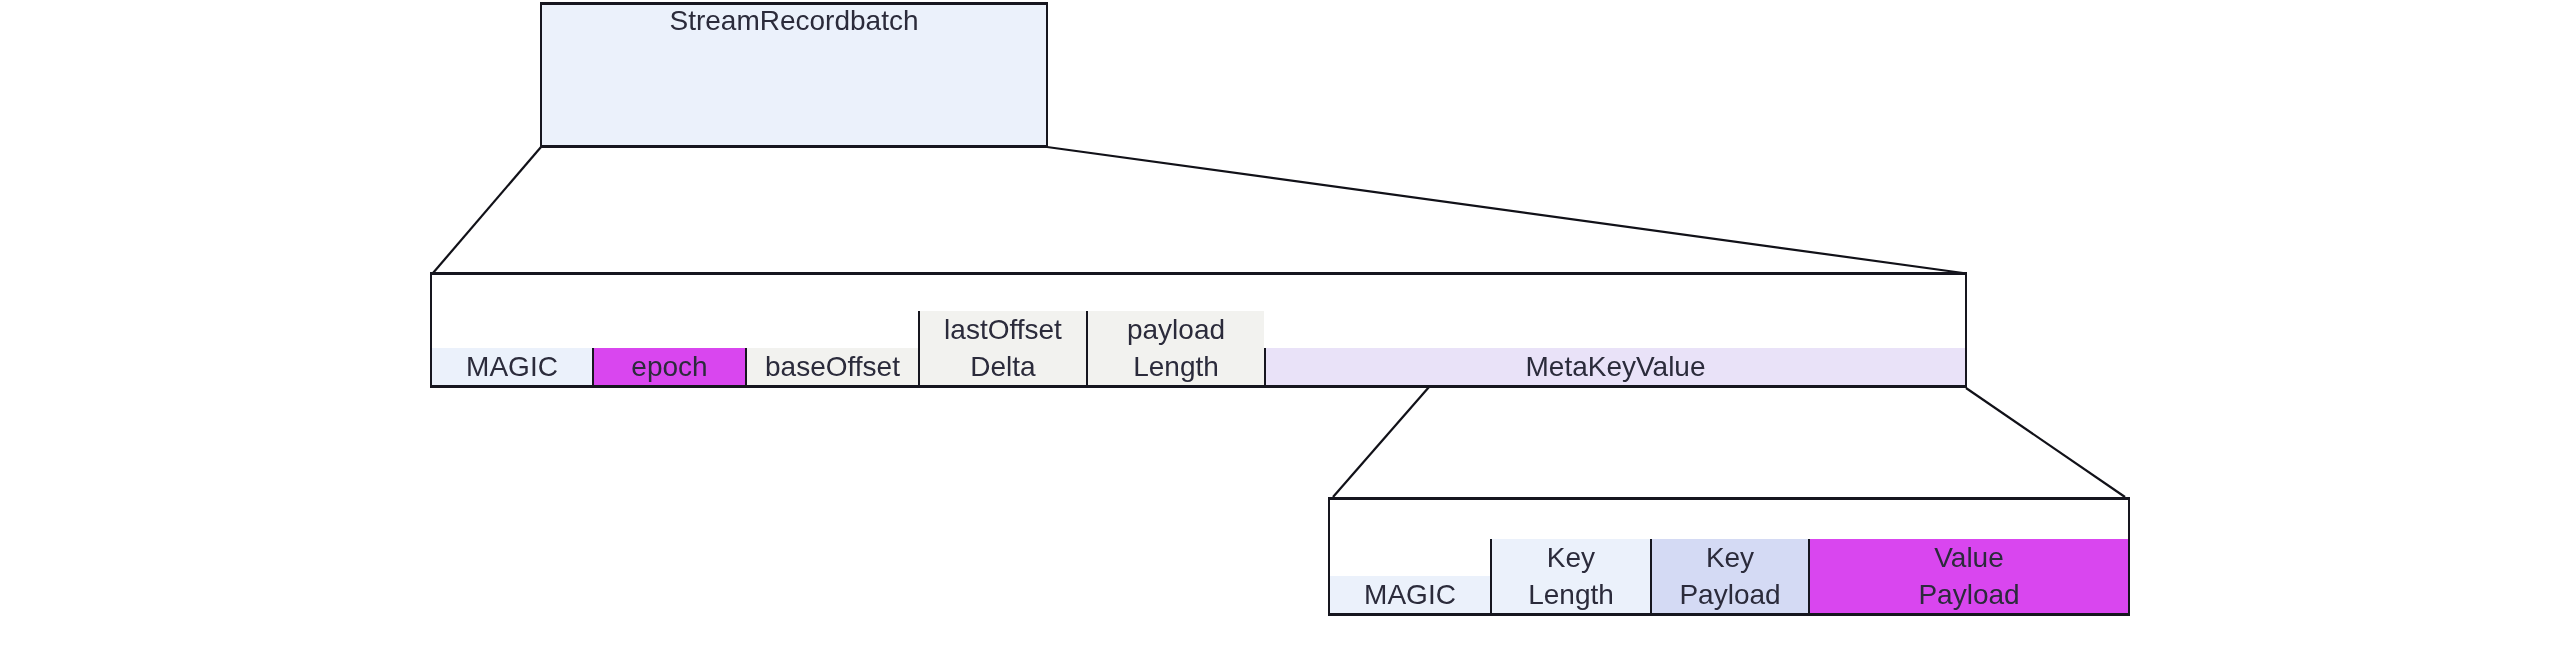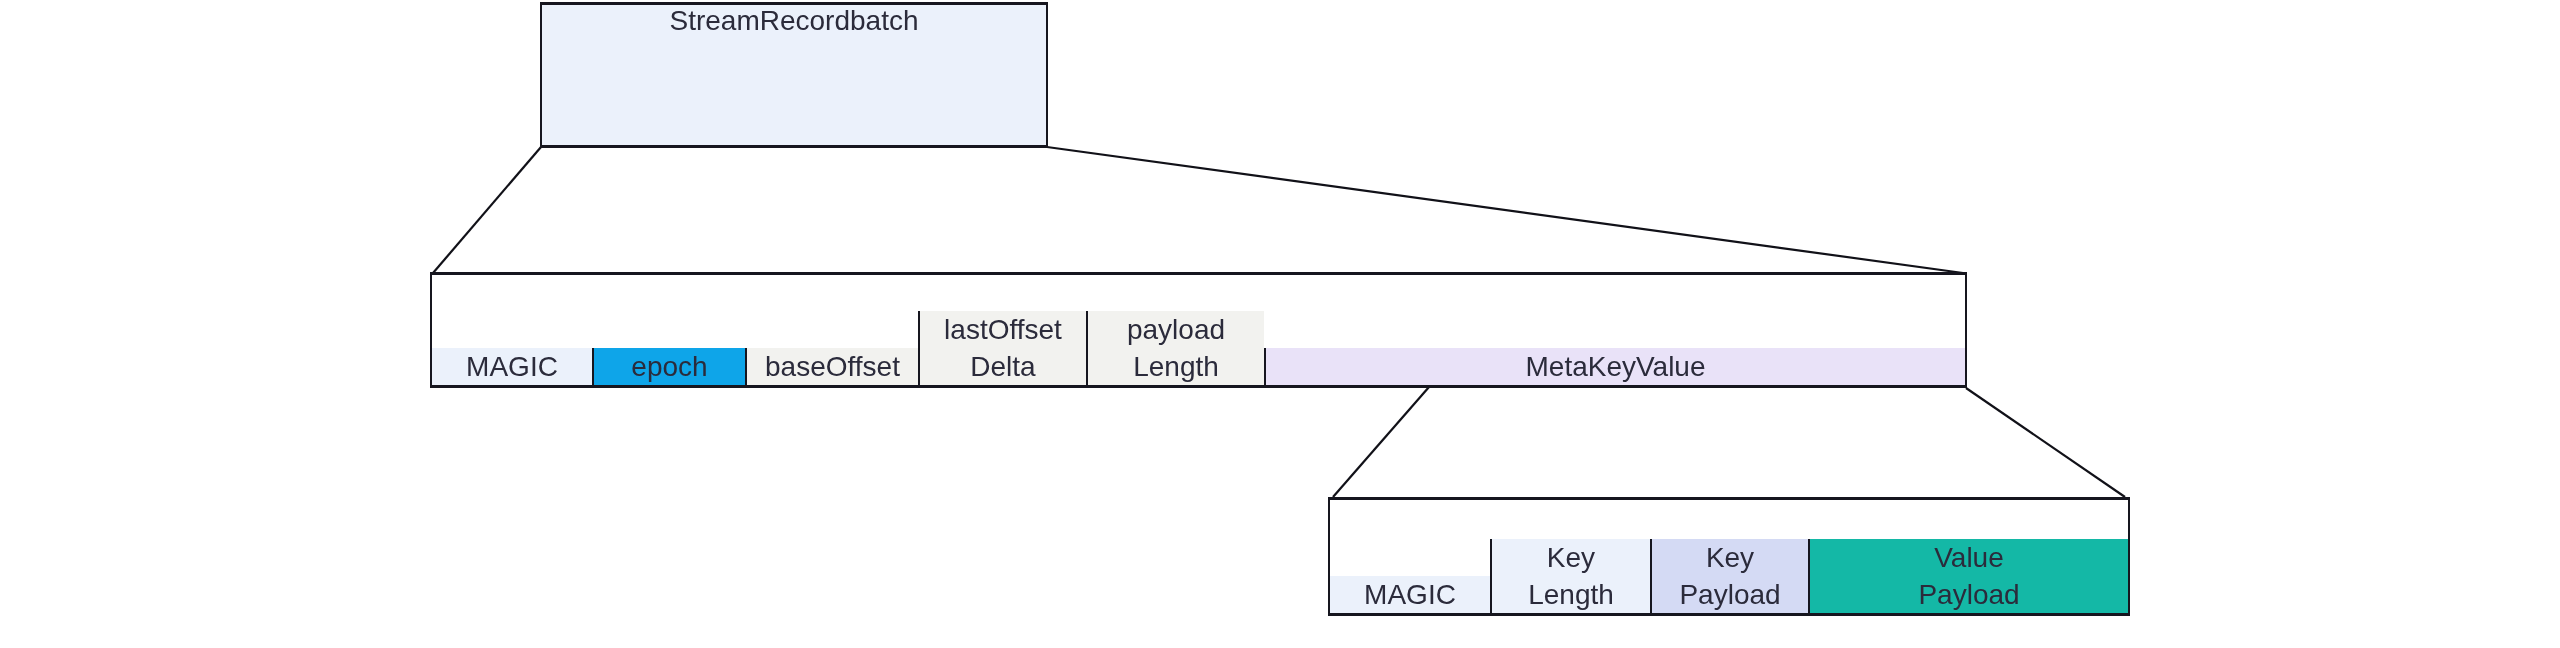--- a/index.html
+++ b/index.html
@@ -70,32 +70,32 @@
     <line x1="1429" y1="387" x2="1333" y2="497" style="stroke: rgb(17, 17, 24);"></line>
     <line x1="1966" y1="388" x2="2125" y2="497" style="stroke: rgb(17, 17, 24);"></line>
   </svg>
 
   <div class="node root-node" style="background-color: rgb(235, 241, 251);">
     <span>StreamRecordbatch</span>
   </div>
 
   <div class="row batch-row">
     <div class="cell bc0" style="background-color: rgb(235, 241, 251);">MAGIC</div>
-    <div class="cell bc2" style="background-color: #0ea5e9;">epoch</div>
+    <div class="cell bc2" style="background-color: #d946ef;">epoch</div>
     <div class="cell bc3" style="background-color: rgb(242, 242, 239);">baseOffset</div>
     <div class="cell bc4" style="background-color: rgb(242, 242, 239);">lastOffset
 Delta</div>
     <div class="cell bc5" style="background-color: rgb(242, 242, 239);">payload
 Length</div>
     <div class="cell bc6" style="background-color: rgb(233, 226, 248); margin-top: 36px;">MetaKeyValue</div>
   </div>
 
   <div class="row meta-row">
     <div class="cell mc0" style="background-color: rgb(235, 241, 251);">MAGIC</div>
     <div class="cell mc1" style="background-color: rgb(235, 241, 251);">Key
 Length</div>
     <div class="cell mc2" style="background-color: rgb(212, 218, 244);">Key
 Payload</div>
-    <div class="cell mc3" style="background-color: #14b8a6;">Value
+    <div class="cell mc3" style="background-color: #d946ef;">Value
 Payload</div>
   </div>
 
 </div>
 
 </body></html>

